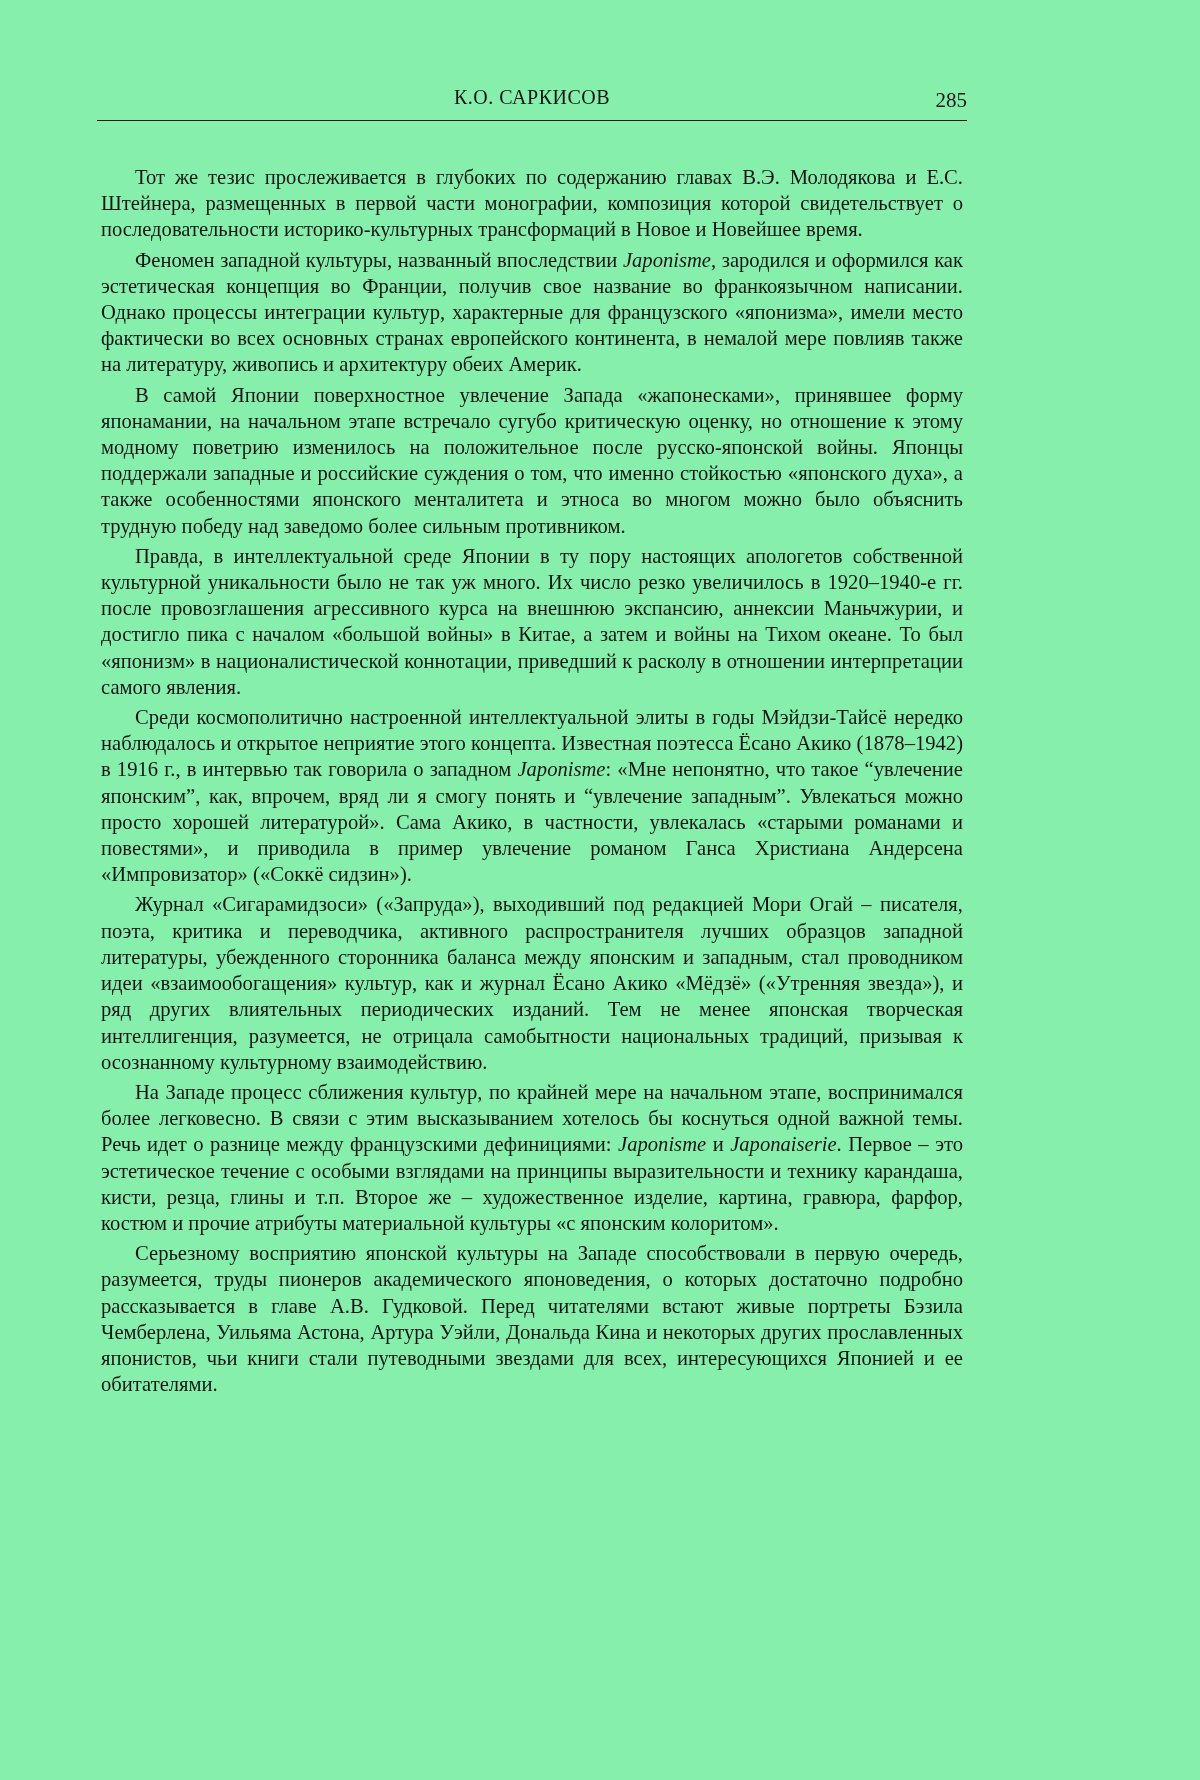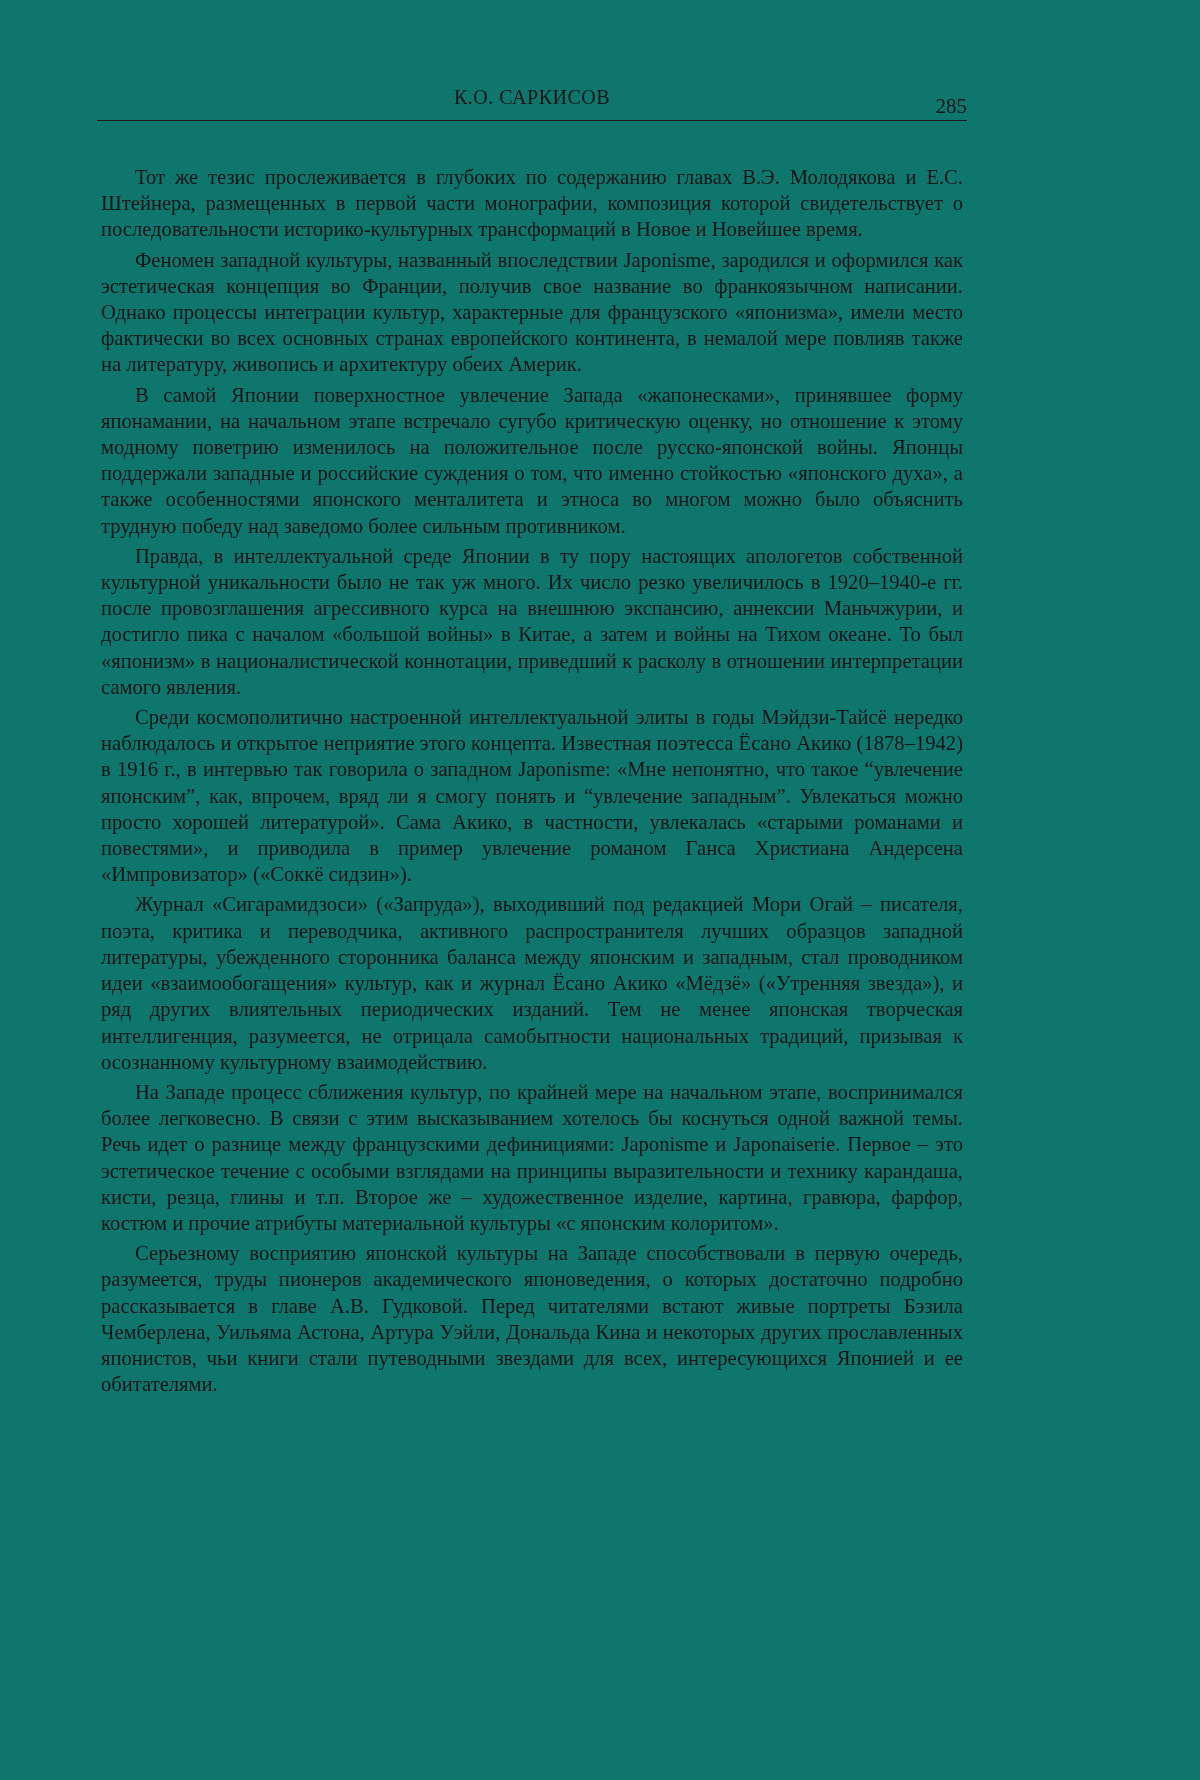--- a/index.html
+++ b/index.html
@@ -5,57 +5,58 @@
   html, body {
     margin: 0;
     padding: 0;
     background: #ffffff;
   }
   .page {
     position: relative;
     width: 1200px;
     height: 1780px;
     margin: 0 auto;
-    background: #0f766e;
+    background: #86efac;
     box-sizing: border-box;
     padding: 86px 233px 44px 97px;
     color: #161616;
     font-family: "Liberation Serif", "DejaVu Serif", serif;
   }
   .running-head {
     position: relative;
     text-align: center;
     padding-bottom: 11px;
     border-bottom: 1.5px solid #1a1a1a;
   }
   .running-head .author {
     font-size: 20px;
     letter-spacing: 0.5px;
     color: #161616;
   }
   .running-head .pagenum {
     position: absolute;
     right: 0;
-    top: 8px;
+    top: 2px;
     font-size: 21px;
     color: #161616;
   }
   .body-text {
     margin-top: 43px;
     font-size: 20.6px;
     line-height: 26.2px;
     text-align: justify;
     color: #161616;
   }
   .body-text p {
     margin: 4px;
     padding: 0;
     text-indent: 34px;
   }
   .body-text .it {
+    font-style: italic;
   }
 </style>
 </head>
 <body>
 
 <div class="page">
   <header class="running-head">
     <span class="author">К.О. САРКИСОВ</span>
     <span class="pagenum">285</span>
   </header>

